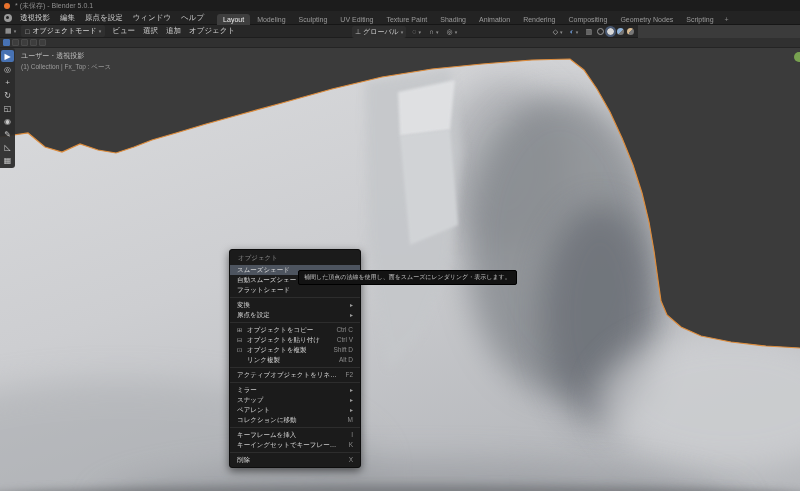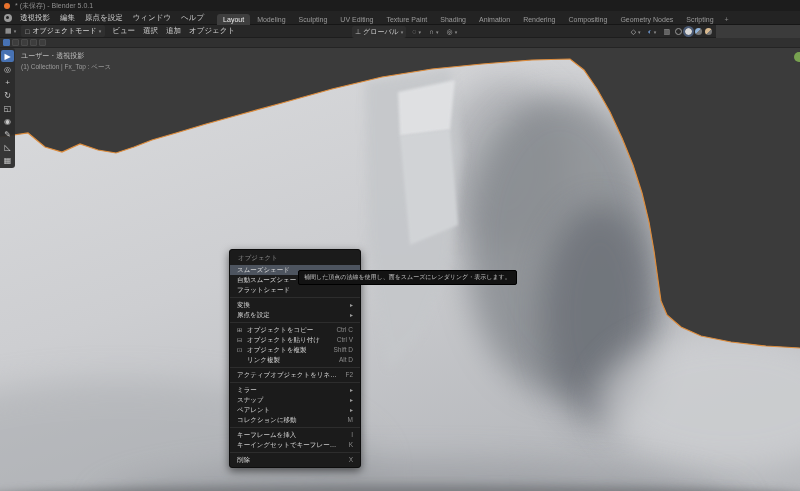--- a/index.html
+++ b/index.html
@@ -20,21 +20,21 @@
   .topbar{position:absolute;left:0;top:11px;width:800px;height:14px;background:#232323;
     display:flex;align-items:center;padding-left:4px;box-sizing:border-box;z-index:4;border-bottom:1px solid #161616;}
   .blogo{width:8px;height:8px;border-radius:50%;background:#9a9a9a;position:relative;flex:0 0 auto;margin-right:3px;}
   .blogo::after{content:"";position:absolute;left:2px;top:2px;width:3px;height:3px;border-radius:50%;background:#232323;}
   .mmenu{font-size:7.5px;color:#cfcfcf;padding:0 5px;white-space:nowrap;cursor:default;}
   .tabs{display:flex;align-items:flex-end;margin-left:8px;height:14px;gap:1px;}
   .tab{font-size:7px;color:#9a9a9a;padding:2px 6px 2px;white-space:nowrap;border-radius:3px 3px 0 0;}
   .tab.active{background:#3e3e3e;color:#efefef;}
   .tab.plus{color:#8a8a8a;padding:2px 4px;}
   
-  .vph{position:absolute;left:0;top:25px;width:716px;height:13px;background:#272727;
+  .vph{position:absolute;left:0;top:25px;width:638px;height:13px;background:#272727;
     display:flex;align-items:center;padding-left:3px;box-sizing:border-box;z-index:4;border-bottom:1px solid #1d1d1d;}
   .vph .icon{font-size:7px;color:#b5b5b5;margin:0 2px;}
   .caret::after{content:"▾";font-size:5px;color:#8f8f8f;margin-left:2px;}
   .modepill{display:flex;align-items:center;background:#2f2f2f;border-radius:2px;padding:1px 4px;margin:0 3px;}
   .modepill .mtxt{font-size:7px;color:#dedede;margin-left:3px;white-space:nowrap;}
   .vmenu{font-size:7.5px;color:#d5d5d5;padding:0 4px;white-space:nowrap;}
   .ctrgrp{position:absolute;left:352px;top:0;height:13px;display:flex;align-items:center;gap:4px;}
   .ctrgrp .seg{display:flex;align-items:center;background:#2f2f2f;border-radius:2px;padding:1px 3px;}
   .ctrgrp .otxt{font-size:7px;color:#cfcfcf;margin-left:2px;white-space:nowrap;}
   .rgrp{position:absolute;right:4px;top:0;height:13px;display:flex;align-items:center;gap:3px;}

